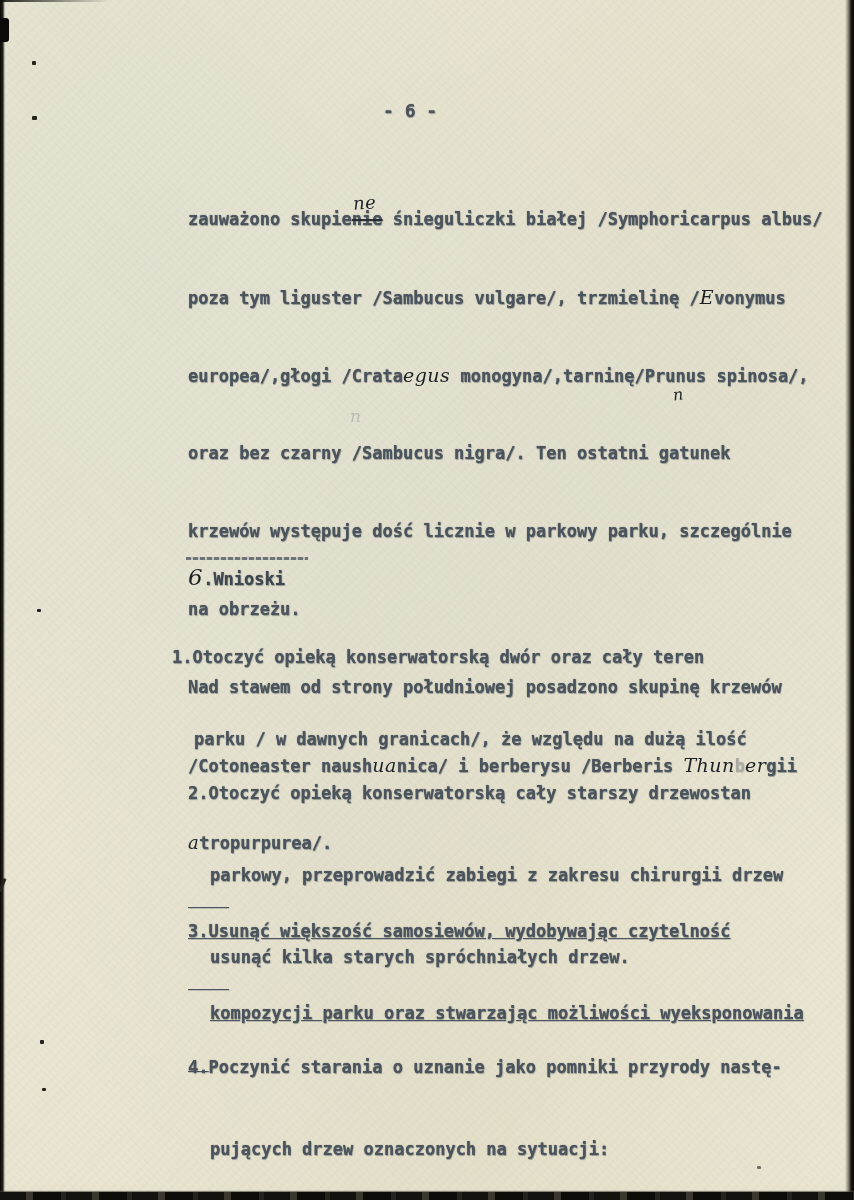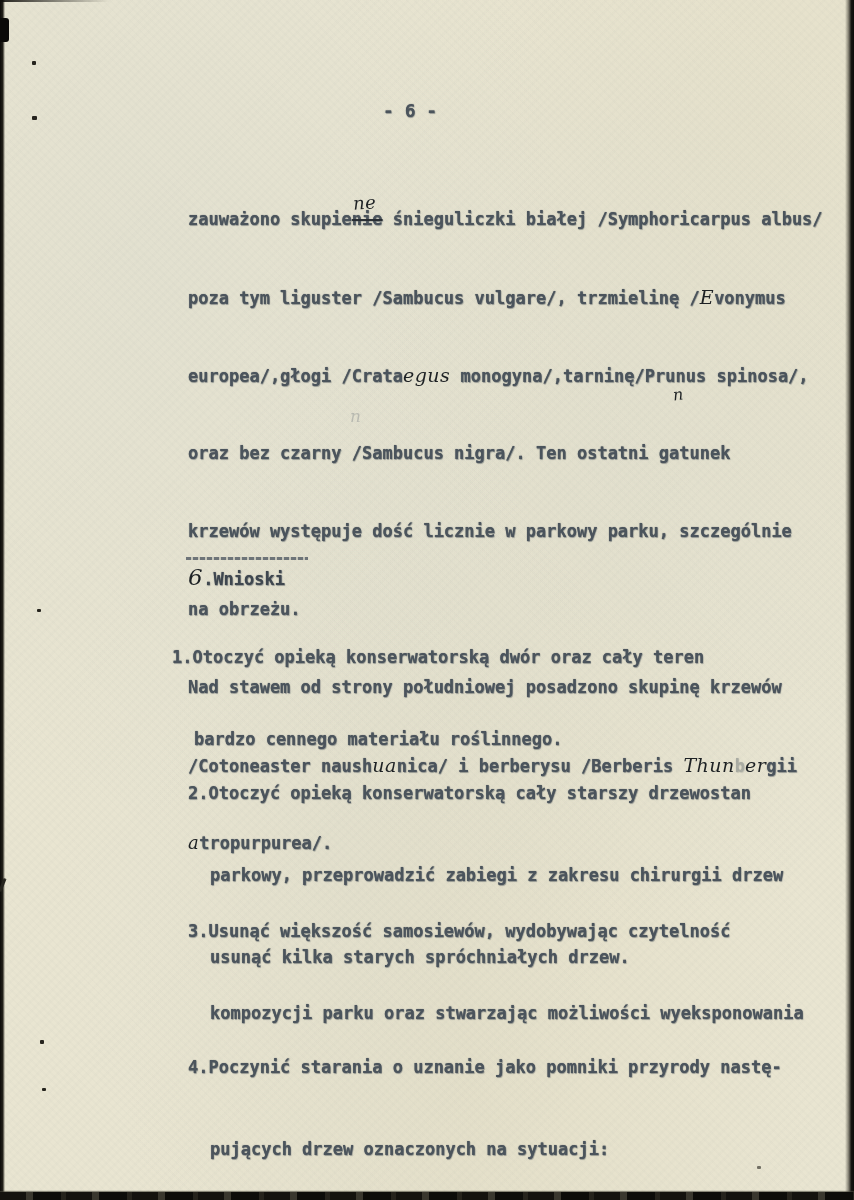--- a/index.html
+++ b/index.html
@@ -96,30 +96,30 @@
 
   <div class="ghost" style="left:350px;top:406px;">n</div>
 
   <div class="tw block heading" style="left:188px;top:518px;color:#3f474f;">
     <div class="line"><span class="hw">6</span><span>.Wnioski</span></div>
   </div>
   <div class="underline-mark" style="left:186px;top:557px;width:122px;"></div>
 
   <div class="tw items-block" style="left:172px;top:596px;width:660px;">
     <div class="line">1.Otoczyć opieką konserwatorską dwór oraz cały teren</div>
-    <div class="line">bardzo cennego materiału roślinnego.</div>
+    <div class="line">parku / w dawnych granicach/, że względu na dużą ilość</div>
   </div>
 
   <div class="tw items-block" style="left:188px;top:732px;width:660px;">
     <div class="line">2.Otoczyć opieką konserwatorską cały starszy drzewostan</div>
     <div class="line">parkowy, przeprowadzić zabiegi z zakresu chirurgii drzew</div>
     <div class="line">usunąć kilka starych spróchniałych drzew.</div>
   </div>
 
-  <div class="tw items-block" style="left:188px;top:870px;width:660px;">
+  <div class="tw items-block" style="left:188px;top:870px;width:660px;text-decoration:underline;">
     <div class="line">3.Usunąć większość samosiewów, wydobywając czytelność</div>
     <div class="line">kompozycji parku oraz stwarzając możliwości wyeksponowania</div>
   </div>
 
   <div class="tw items-block" style="left:188px;top:1006px;width:660px;">
     <div class="line">4.Poczynić starania o uznanie jako pomniki przyrody nastę-</div>
     <div class="line">pujących drzew oznaczonych na sytuacji:</div>
   </div>
 
 </div>

